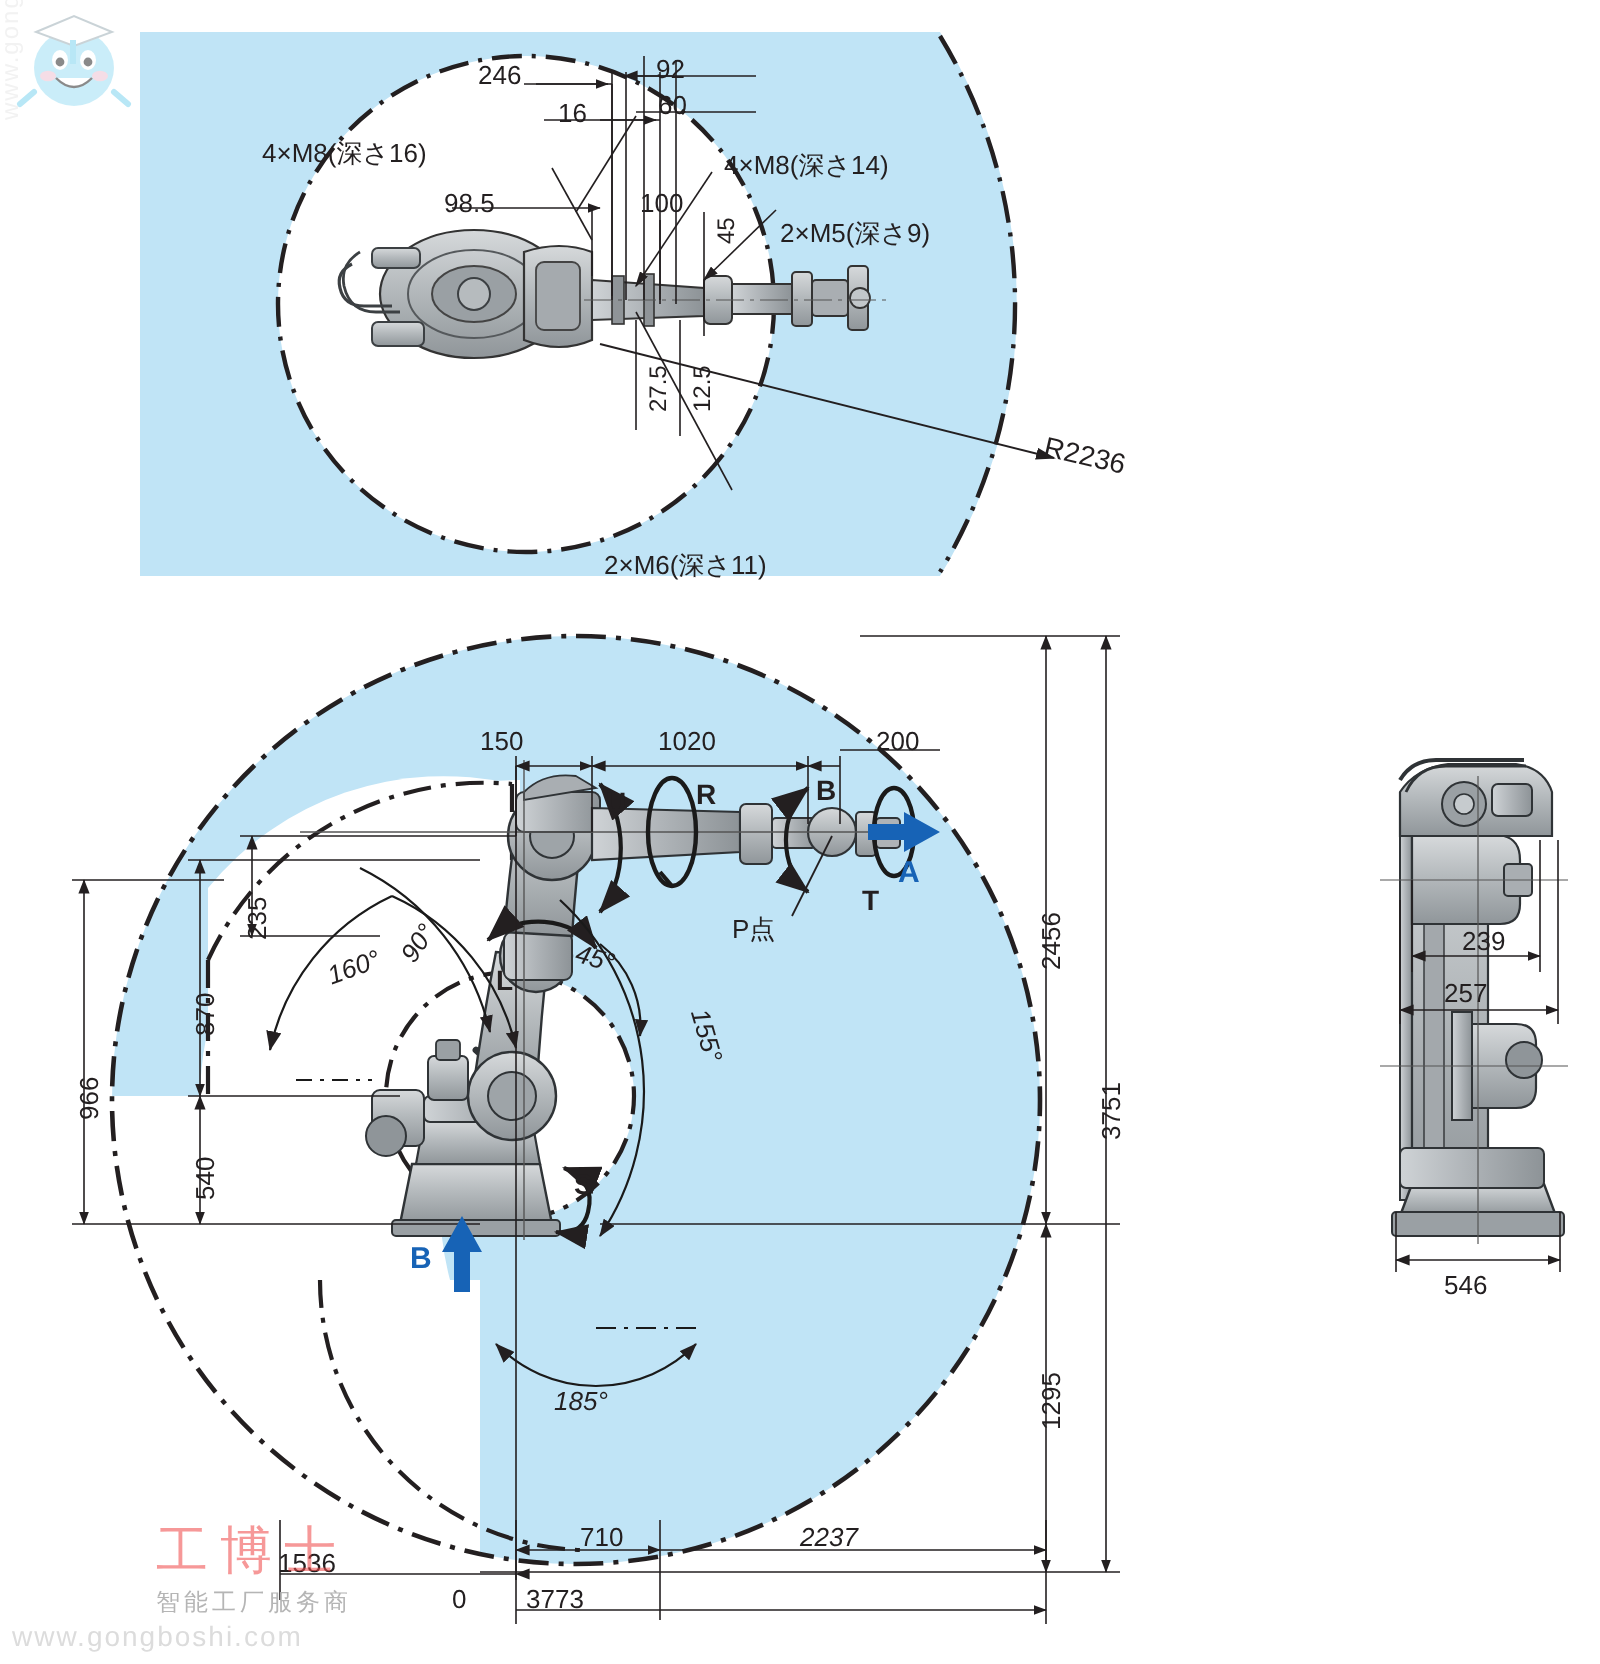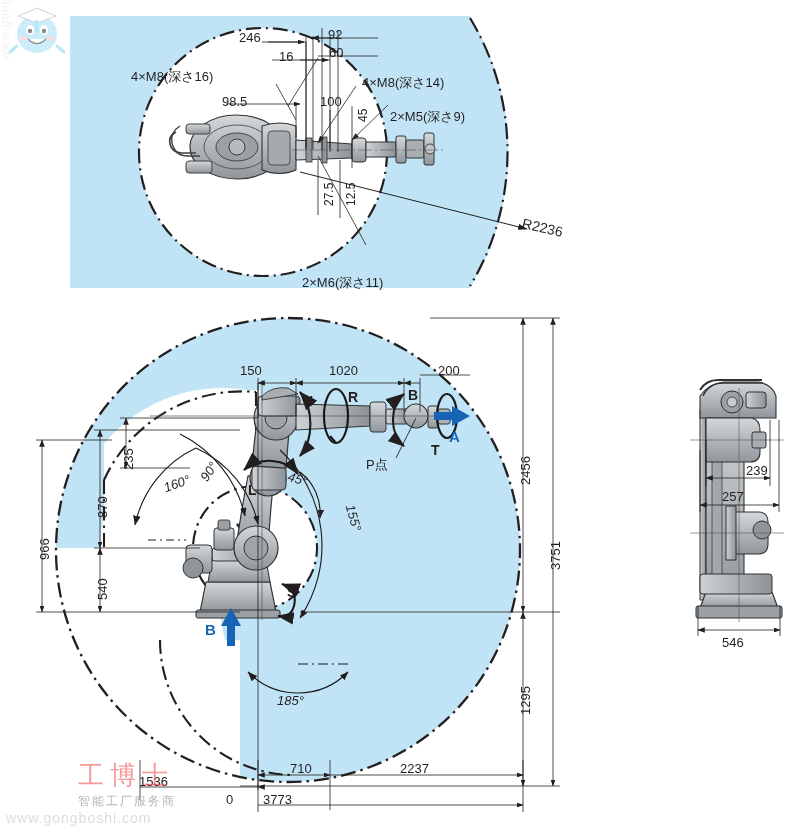--- a/index.html
+++ b/index.html
@@ -348,21 +348,21 @@
 <div class="lbl" style="left:131px;top:70px;">4×M8(深さ16)</div>
 <div class="lbl" style="left:362px;top:76px;">4×M8(深さ14)</div>
 <div class="lbl" style="left:390px;top:110px;">2×M5(深さ9)</div>
 <div class="lbl" style="left:302px;top:256px;margin-top:20px;">2×M6(深さ11)</div>
 <div class="lbl big" style="left:524px;top:216px;transform:rotate(13deg);transform-origin:left top;">R2236</div>
 
 <div class="lbl" style="left:240px;top:364px;">150</div>
 <div class="lbl" style="left:329px;top:364px;">1020</div>
 <div class="lbl" style="left:438px;top:364px;">200</div>
 <div class="lbl" style="left:290px;top:762px;">710</div>
-<div class="lbl" style="left:400px;top:762px;">2237</div>
+<div class="lbl" style="left:400px;top:762px;font-style:italic;">2237</div>
 <div class="lbl" style="left:139px;top:775px;">1536</div>
 <div class="lbl" style="left:263px;top:793px;">3773</div>
 <div class="lbl" style="left:226px;top:793px;">0</div>
 
 <div class="lbl vert" style="left:519px;top:485px;">2456</div>
 <div class="lbl vert" style="left:549px;top:570px;">3751</div>
 <div class="lbl vert" style="left:519px;top:715px;">1295</div>
 <div class="lbl vert" style="left:38px;top:560px;">966</div>
 <div class="lbl vert" style="left:96px;top:518px;">870</div>
 <div class="lbl vert" style="left:122px;top:470px;">235</div>
@@ -379,21 +379,21 @@
 <div class="lbl ital" style="left:198px;top:476px;transform:rotate(-56deg);transform-origin:left top;">90°</div>
 <div class="lbl ital" style="left:290px;top:470px;transform:rotate(16deg);transform-origin:left top;">45°</div>
 <div class="lbl ital" style="left:356px;top:503px;transform:rotate(74deg);transform-origin:left top;">155°</div>
 <div class="lbl ital" style="left:277px;top:694px;">185°</div>
 
 <div class="lbl" style="left:366px;top:458px;">P点</div>
 
 <div class="lbl blue" style="left:449px;top:429px;">A</div>
 <div class="lbl blue" style="left:205px;top:622px;">B</div>
 
-<div class="lbl" style="left:731px;top:464px;margin-left:15px;">239</div>
+<div class="lbl" style="left:731px;top:464px;">239</div>
 <div class="lbl" style="left:722px;top:490px;">257</div>
 <div class="lbl" style="left:722px;top:636px;">546</div>
 
 <div class="wm" id="wm-left">www.gongboshi.com</div>
 
 <svg class="wm-mascot" width="62" height="62" viewBox="0 0 62 62">
   <ellipse cx="31" cy="34" rx="20" ry="19" fill="#7fd4ef" opacity=".75"></ellipse>
   <ellipse cx="24" cy="30" rx="4" ry="5" fill="#ffffff"></ellipse>
   <ellipse cx="38" cy="30" rx="4" ry="5" fill="#ffffff"></ellipse>
   <circle cx="24" cy="31" r="2.2" fill="#2b2b2b"></circle>

